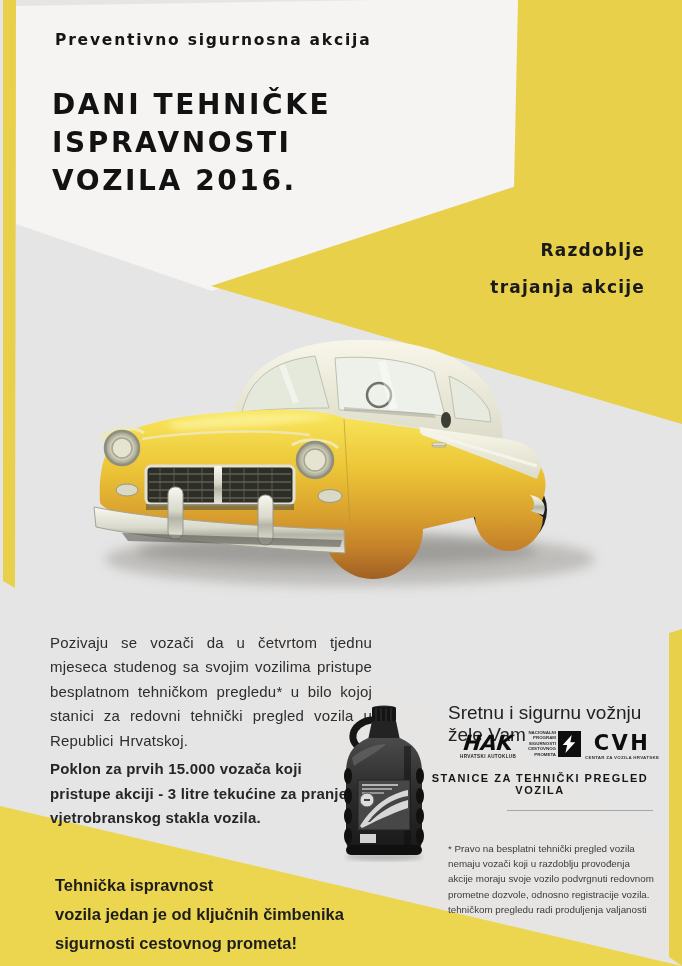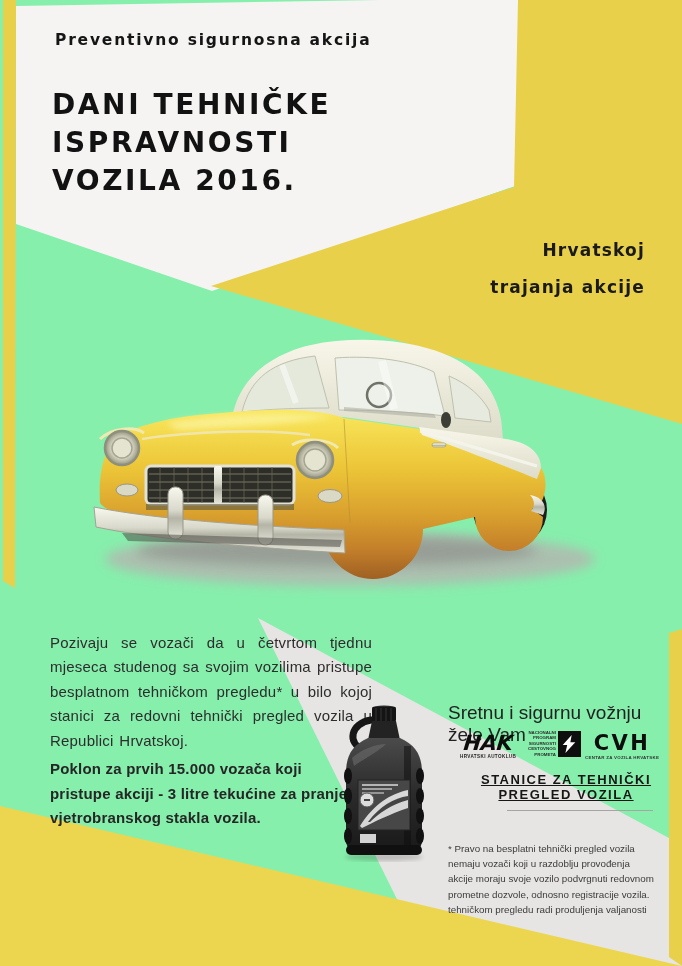--- a/index.html
+++ b/index.html
@@ -1,17 +1,17 @@
 <!DOCTYPE html>
 <html><head>
 <meta charset="utf-8">
 <style>
   html,body{margin:0;padding:0;background:#ffffff;}
   .poster{position:relative;width:682px;height:966px;overflow:hidden;
-          font-family:"Liberation Sans",sans-serif;color:#1b1b1b;background:#86efac;}
+          font-family:"Liberation Sans",sans-serif;color:#1b1b1b;background:#e5e5e5;}
   .layer{position:absolute;inset:0;}
   .bg-lowerright{background:#e6e5e3;
     clip-path:polygon(258px 618px,682px 845px,682px 966px,430px 966px);}
   .bg-panel{background:#f5f4f2;
     clip-path:polygon(16px 6px,380px 0,520px 0,515px 186px,212px 291px,16px 224px);}
   .bg-wedge{background:#e8d04b;
     clip-path:polygon(518px 0,682px 0,682px 424px,211px 286px,514px 187px);}
   .bg-leftstrip{background:#e8d04b;
     clip-path:polygon(3px 0,16px 0,15px 588px,3px 581px);}
   .bg-bottom{background:#ecd64f;
@@ -26,22 +26,22 @@
             letter-spacing:2.6px;font-family:"DejaVu Sans","Liberation Sans",sans-serif;color:#121212;}
   .period{right:37px;top:232px;text-align:right;font-size:17px;line-height:37px;
           font-weight:bold;letter-spacing:1.2px;
           font-family:"DejaVu Sans","Liberation Sans",sans-serif;color:#1a1a1a;}
   .invitation{left:50px;top:631px;width:322px;font-size:15px;line-height:24.4px;
               text-align:justify;color:#2d2d2d;letter-spacing:.2px;word-spacing:1.5px;}
   .gift{left:50px;top:757px;width:300px;font-size:15px;line-height:24.6px;
         font-weight:bold;color:#262626;letter-spacing:.2px;}
   .closing{left:55px;top:871px;font-size:16.5px;line-height:29px;font-weight:bold;color:#1d1d1d;}
   .wishes{left:448px;top:702px;width:224px;text-align:left;font-size:19px;color:#222;}
-  .stations{left:454px;top:772px;width:224px;text-align:center;font-size:13px;
-            font-weight:bold;letter-spacing:1.5px;color:#161616;text-decoration:underline;}
+  .stations{left:428px;top:772px;width:224px;text-align:center;font-size:11px;
+            font-weight:bold;letter-spacing:1.5px;color:#161616;}
   .divider{left:507px;top:810px;width:146px;height:1px;background:#a5a5a2;}
   .footnote{left:448px;top:841px;width:221px;text-align:left;font-size:9.8px;
             line-height:15.2px;color:#3b3b3b;}
 
   .logo-row{left:452px;top:729px;width:212px;height:40px;}
   .hak{position:absolute;left:8px;top:4px;text-align:center;}
   .hak-name{font-size:21px;font-weight:bold;font-style:italic;letter-spacing:-.5px;
             transform:skewX(-6deg);color:#0d0d0d;line-height:20px;
             font-family:"DejaVu Sans","Liberation Sans",sans-serif;}
   .hak-sub{font-size:4.6px;font-weight:bold;letter-spacing:.4px;color:#222;margin-top:1px;}
@@ -67,21 +67,21 @@
   <div class="layer bg-rightstrip"></div>
 
   <div class="abs eyebrow">Preventivno sigurnosna akcija</div>
   <div class="abs headline">
     <div>DANI TEHNIČKE</div>
     <div>ISPRAVNOSTI</div>
     <div>VOZILA 2016.</div>
   </div>
 
   <div class="abs period">
-    <div>Hrvatskoj</div>
+    <div>Razdoblje</div>
     <div>trajanja akcije</div>
   </div>
 
   <svg class="abs" style="left:82px;top:327px" width="556" height="310" viewBox="0 0 556 310">
     <defs>
       <linearGradient id="gBody" x1="0" y1="0" x2="0" y2="1">
         <stop offset="0" stop-color="#f9e75c"></stop>
           <stop offset="0.35" stop-color="#ecc537"></stop>
         <stop offset="0.62" stop-color="#d9a02e"></stop>
           <stop offset="0.82" stop-color="#c4802a"></stop>
@@ -296,14 +296,19 @@
   <div class="abs divider"></div>
 
   <div class="abs footnote">
     <div>* Pravo na besplatni tehnički pregled vozila</div>
     <div>nemaju vozači koji u razdoblju provođenja</div>
     <div>akcije moraju svoje vozilo podvrgnuti redovnom</div>
     <div>prometne dozvole, odnosno registracije vozila.</div>
     <div>tehničkom pregledu radi produljenja valjanosti</div>
   </div>
 
+  <div class="abs closing">
+    <div>Tehnička ispravnost</div>
+    <div>vozila jedan je od ključnih čimbenika</div>
+    <div>sigurnosti cestovnog prometa!</div>
+  </div>
 
 </div>
 
 </body></html>

